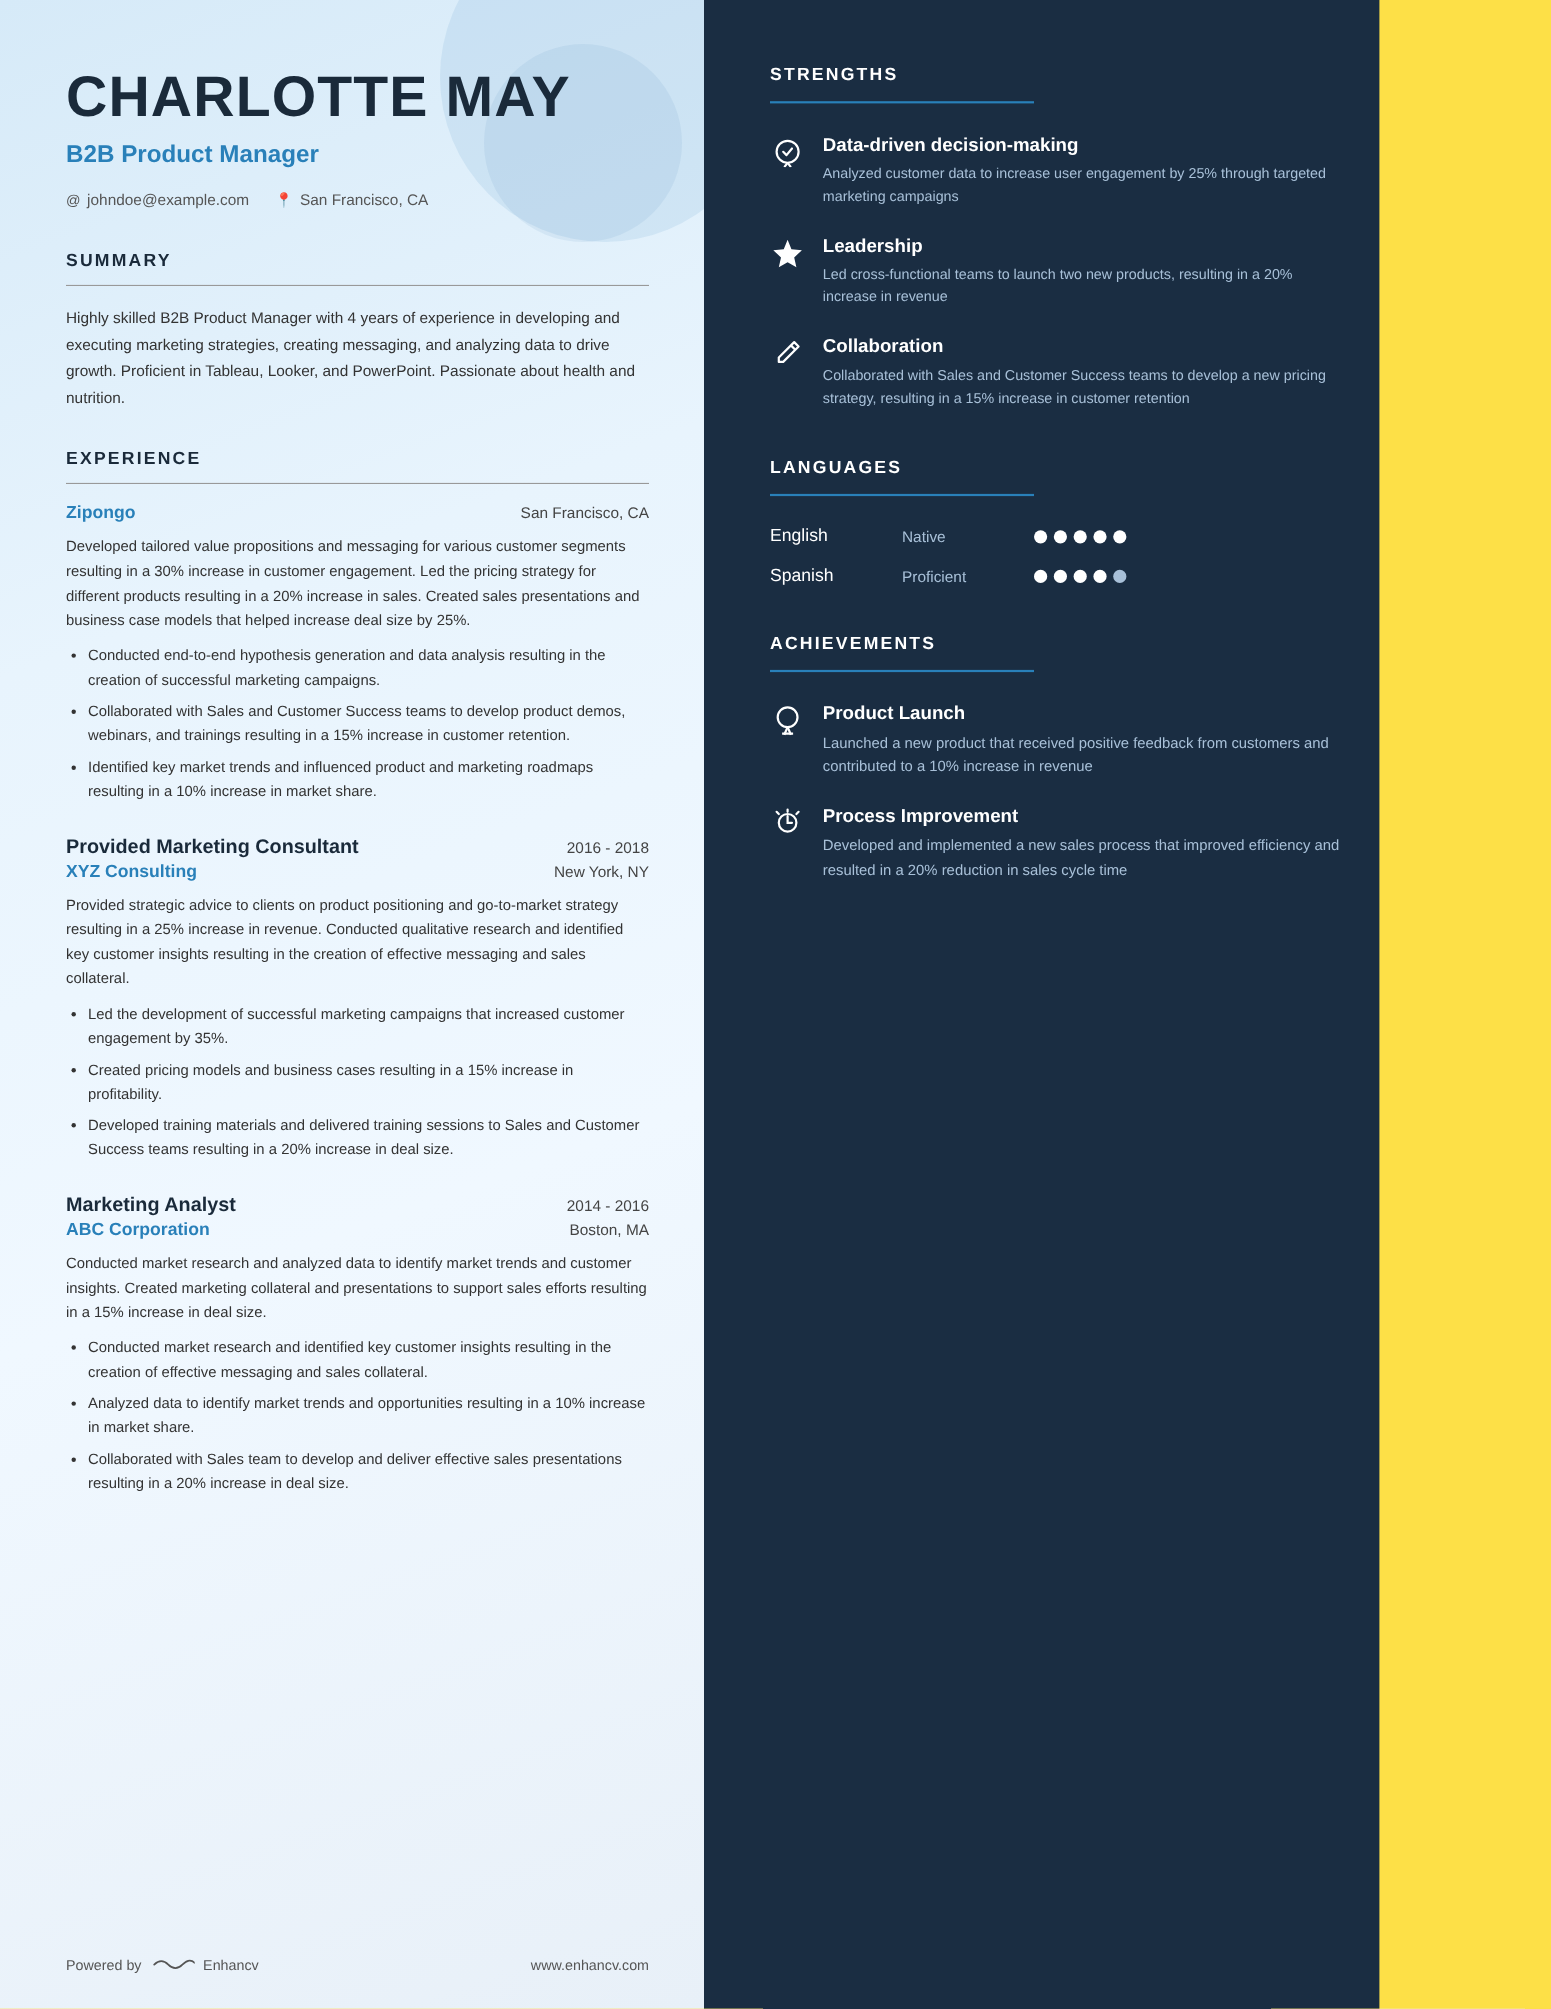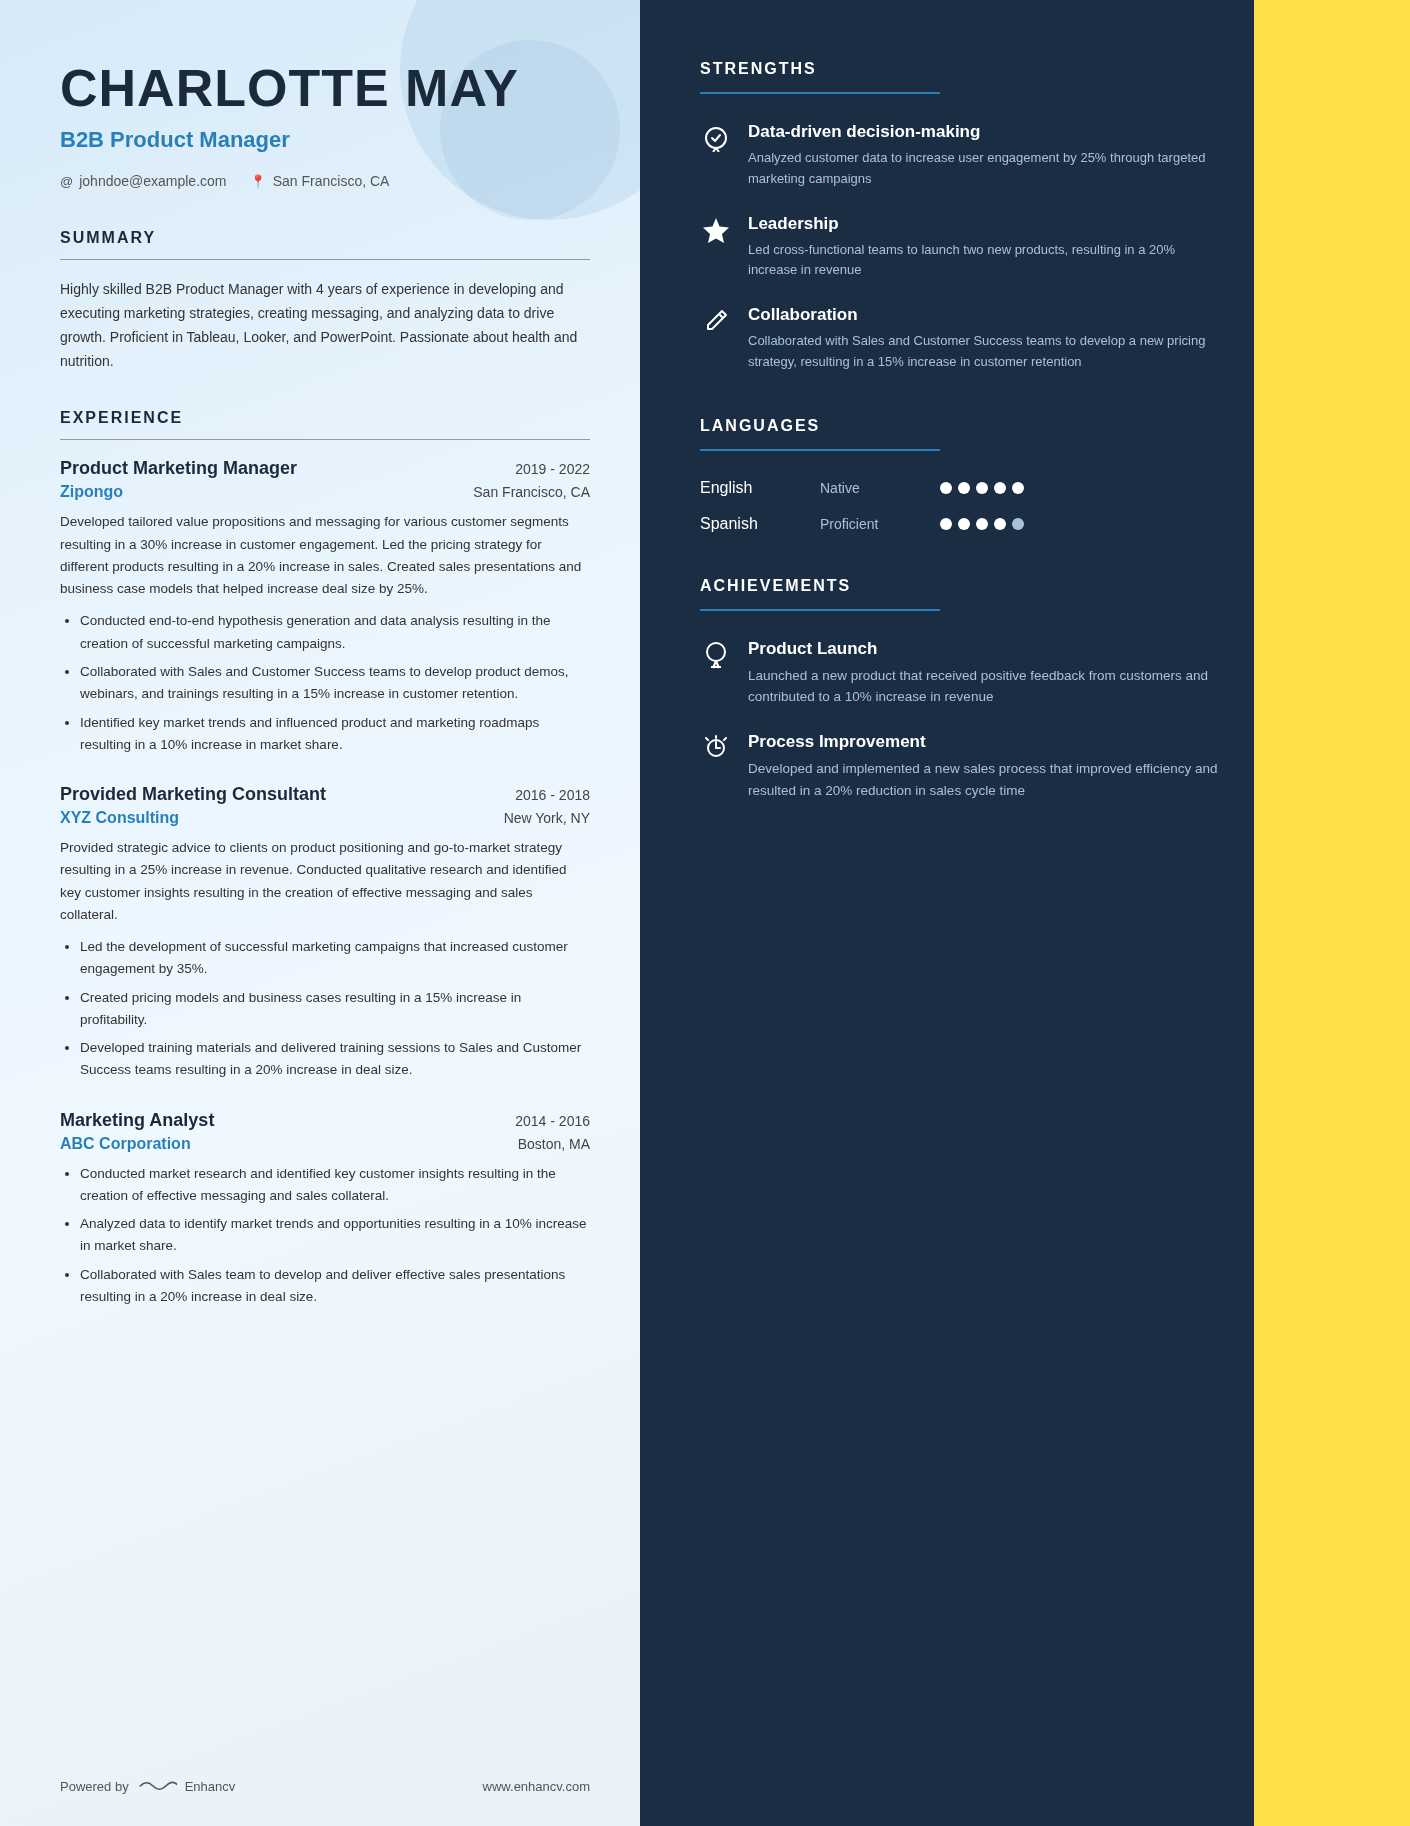--- a/index.html
+++ b/index.html
@@ -323,24 +323,20 @@
       <div class="section-title">SUMMARY</div>
       <div class="section-divider"></div>
       <p class="summary-text">Highly skilled B2B Product Manager with 4 years of experience in developing and executing marketing strategies, creating messaging, and analyzing data to drive growth. Proficient in Tableau, Looker, and PowerPoint. Passionate about health and nutrition.</p>
     </div>
 
     <div class="section">
       <div class="section-title">EXPERIENCE</div>
       <div class="section-divider"></div>
 
       <div class="exp-block">
-        <div class="exp-header">
-          <span class="exp-title">Product Marketing Manager</span>
-          <span class="exp-dates">2019 - 2022</span>
-        </div>
         <div class="exp-company-line">
           <span class="exp-company">Zipongo</span>
           <span class="exp-location">San Francisco, CA</span>
         </div>
         <p class="exp-desc">Developed tailored value propositions and messaging for various customer segments resulting in a 30% increase in customer engagement. Led the pricing strategy for different products resulting in a 20% increase in sales. Created sales presentations and business case models that helped increase deal size by 25%.</p>
         <ul class="exp-bullets">
           <li>Conducted end-to-end hypothesis generation and data analysis resulting in the creation of successful marketing campaigns.</li>
           <li>Collaborated with Sales and Customer Success teams to develop product demos, webinars, and trainings resulting in a 15% increase in customer retention.</li>
           <li>Identified key market trends and influenced product and marketing roadmaps resulting in a 10% increase in market share.</li>
         </ul>
@@ -365,20 +361,21 @@
 
       <div class="exp-block">
         <div class="exp-header">
           <span class="exp-title">Marketing Analyst</span>
           <span class="exp-dates">2014 - 2016</span>
         </div>
         <div class="exp-company-line">
           <span class="exp-company">ABC Corporation</span>
           <span class="exp-location">Boston, MA</span>
         </div>
+        <p class="exp-desc">Conducted market research and analyzed data to identify market trends and customer insights. Created marketing collateral and presentations to support sales efforts resulting in a 15% increase in deal size.</p>
         <ul class="exp-bullets">
           <li>Conducted market research and identified key customer insights resulting in the creation of effective messaging and sales collateral.</li>
           <li>Analyzed data to identify market trends and opportunities resulting in a 10% increase in market share.</li>
           <li>Collaborated with Sales team to develop and deliver effective sales presentations resulting in a 20% increase in deal size.</li>
         </ul>
       </div>
     </div>
 
     <div class="left-footer">
       <div class="footer-logo">

